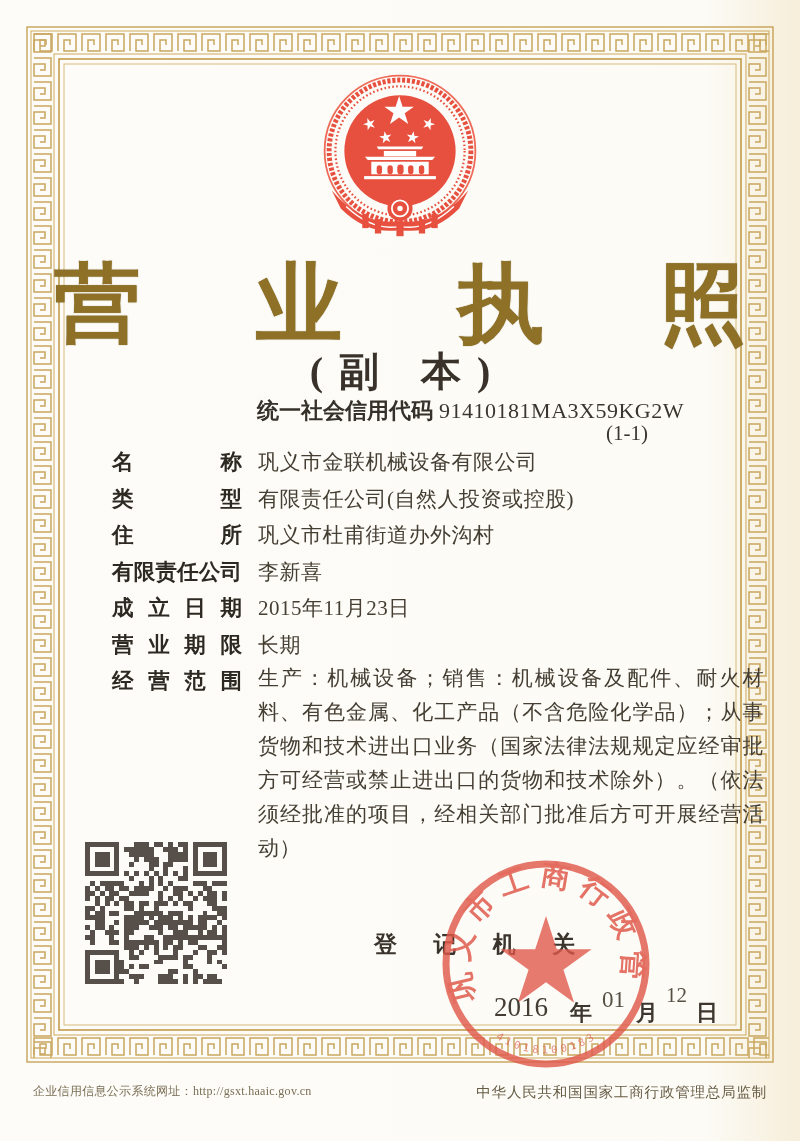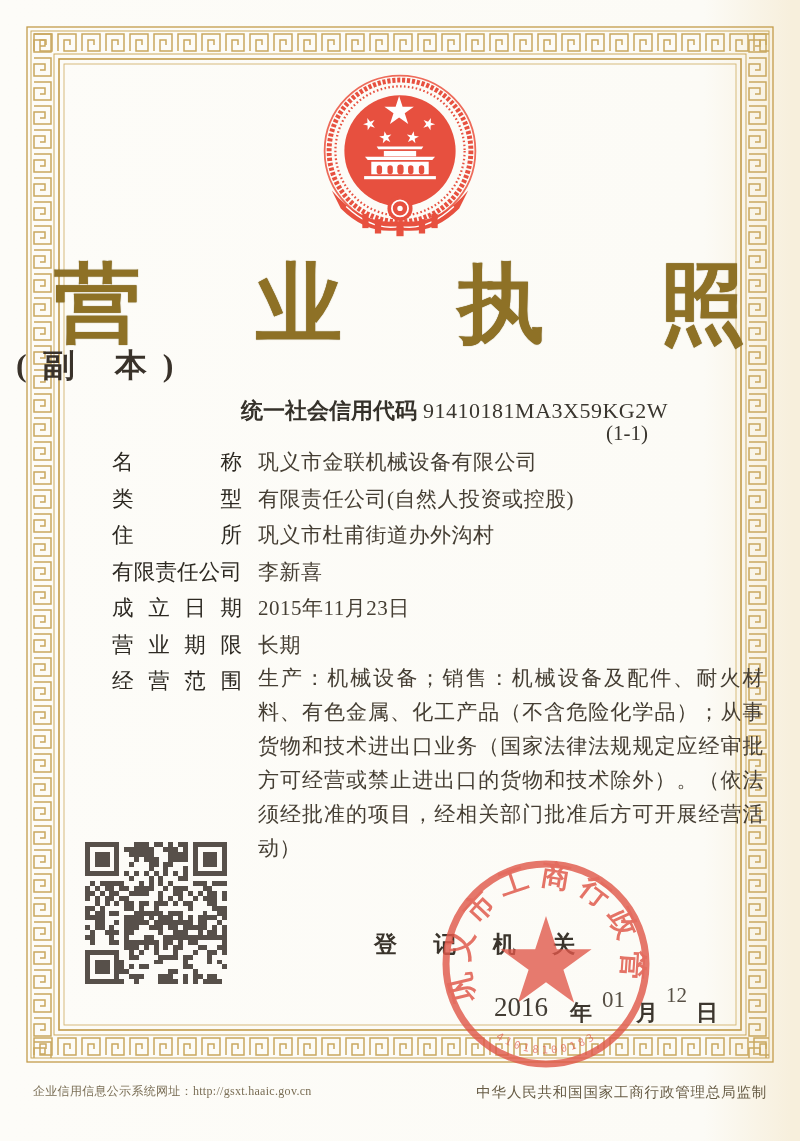--- a/index.html
+++ b/index.html
@@ -19,41 +19,41 @@
 
   
   .title{
     position:absolute;left:0;top:246px;width:800px;
     text-align:center;font-size:86px;font-weight:800;
     letter-spacing:46px;text-indent:46px;
     color:#8e7126;font-family:"Liberation Sans","DejaVu Sans",sans-serif;
     text-shadow:0 0 1px #6f5a1e;
   }
   .subtitle{
-    position:absolute;left:0;top:344px;width:800px;
-    font-size:32px;font-weight:600;letter-spacing:16px;text-indent:16px;
+    position:absolute;left:0;top:344px;width:800px;text-align:center;
+    font-size:40px;font-weight:600;letter-spacing:16px;text-indent:16px;
     color:#39322a;font-family:"Liberation Serif","DejaVu Serif",serif;
   }
   .credit-line{
-    position:absolute;top:396px;right:132px;white-space:nowrap;
+    position:absolute;top:396px;right:116px;white-space:nowrap;
     font-size:22px;color:#35312a;
   }
   .credit-line .lbl{font-weight:700;font-family:"Liberation Sans",sans-serif;}
   .credit-line .code{font-family:"Liberation Serif","DejaVu Serif",serif;letter-spacing:0.5px;color:#3a362f;}
   .page-marker{
     position:absolute;top:421px;right:152px;
     font-size:21px;color:#3a362f;font-family:"Liberation Serif","DejaVu Serif",serif;
   }
 
   
   .fields{position:absolute;left:112px;top:448px;width:652px;}
   .field-row{display:flex;align-items:flex-start;margin-bottom:7.5px;}
   .field-label{
     width:130px;min-width:130px;margin-right:16px;
-    font-size:21.5px;font-weight:400;color:#2d2922;line-height:29px;
+    font-size:21.5px;font-weight:700;color:#2d2922;line-height:29px;
     text-align:justify;text-align-last:justify;
     font-family:"Liberation Sans","DejaVu Sans",sans-serif;
   }
   .field-value{
     flex:1;max-width:508px;
     font-size:21px;color:#453e33;line-height:29px;letter-spacing:0.5px;
     text-align:justify;
     font-family:"Liberation Serif","DejaVu Serif",serif;
   }
   .field-row:last-child .field-value{line-height:34px;position:relative;top:-6px;}

